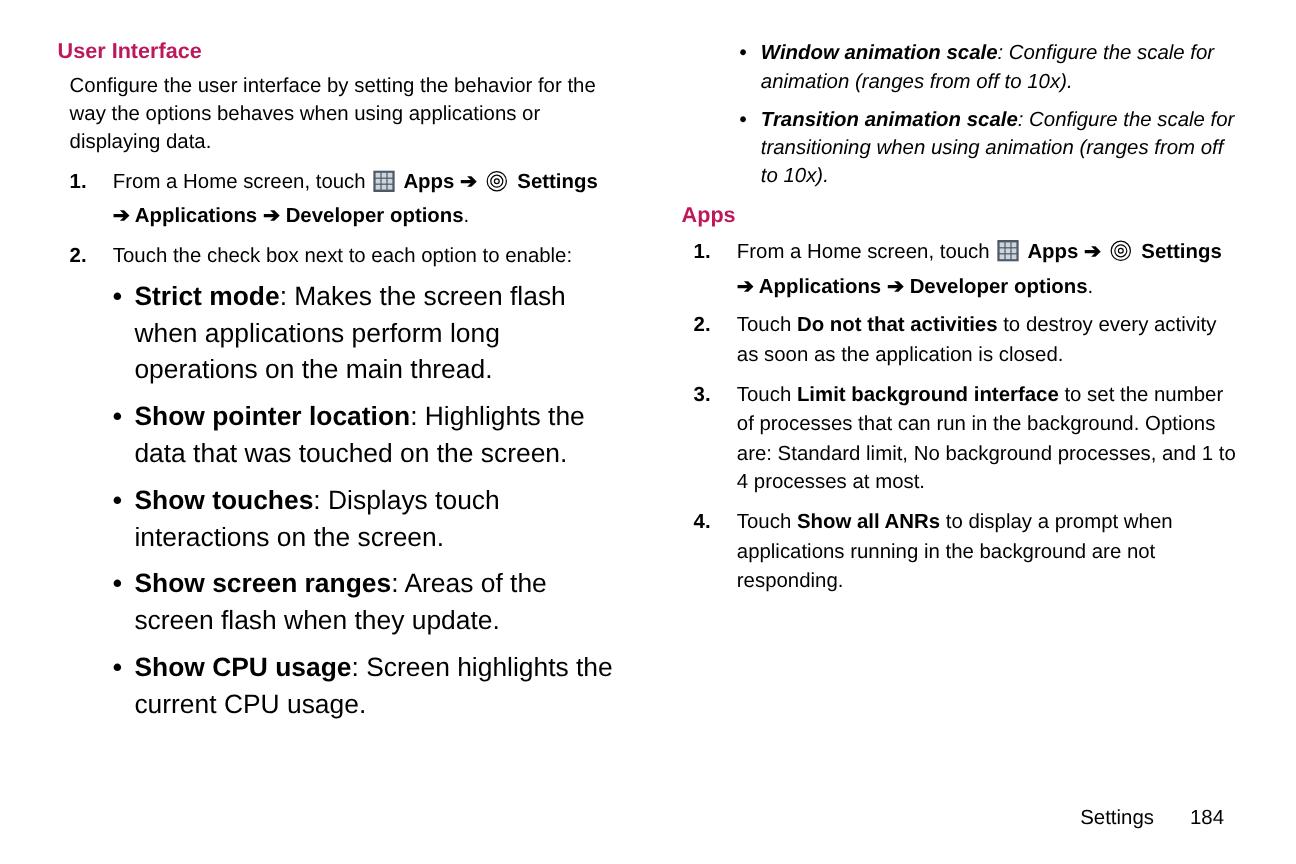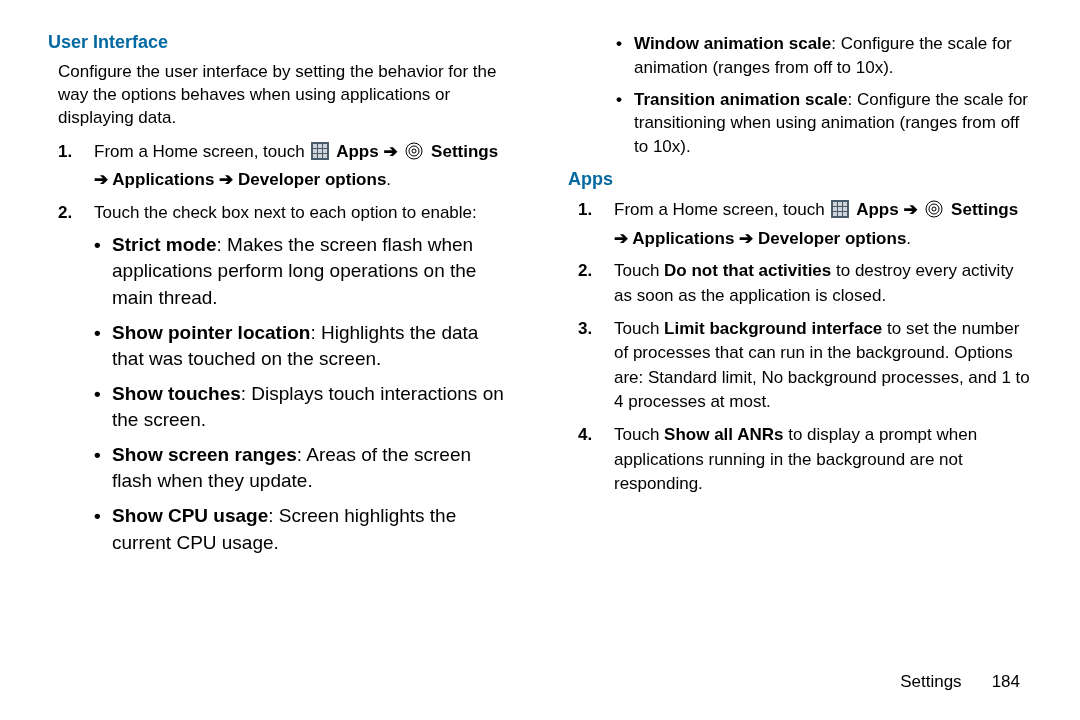--- a/index.html
+++ b/index.html
@@ -19,21 +19,21 @@
     position: relative;
   }
   .col {
     width: 50%;
     box-sizing: border-box;
   }
   .col-left  { padding-right: 28px; }
   .col-right { padding-left: 28px; }
 
   .section-title {
-    color: #0369a1;
+    color: #be185d;
     font-weight: bold;
     font-size: 18px;
     margin-bottom: 8px;
   }
   .intro {
     font-size: 17px;
     line-height: 1.35;
     margin: 0 0 10px 10px;
   }
 
@@ -58,41 +58,42 @@
     left: 0;
     top: 0;
   }
 
   ul.bullets {
     list-style: none;
     margin: 6px 0 0 0;
     padding: 0;
   }
   ul.bullets > li {
-    font-size: 19px;
+    font-size: 22px;
     line-height: 1.4;
     font-family: "Arial Narrow", Arial, sans-serif;
     font-stretch: condensed;
     position: relative;
     padding-left: 18px;
     margin-bottom: 8px;
   }
   ul.bullets > li::before {
     content: "•";
     position: absolute;
     left: 0;
     top: 0;
     font-weight: bold;
   }
 
   
   ul.top-bullets {
     list-style: none;
     margin: 0 0 10px 48px;
     padding: 0;
+    font-style: italic;
   }
   ul.top-bullets > li {
     font-size: 17px;
     line-height: 1.4;
     font-family: "Arial Narrow", Arial, sans-serif;
     font-stretch: condensed;
     position: relative;
     padding-left: 18px;
     margin-bottom: 8px;
   }

